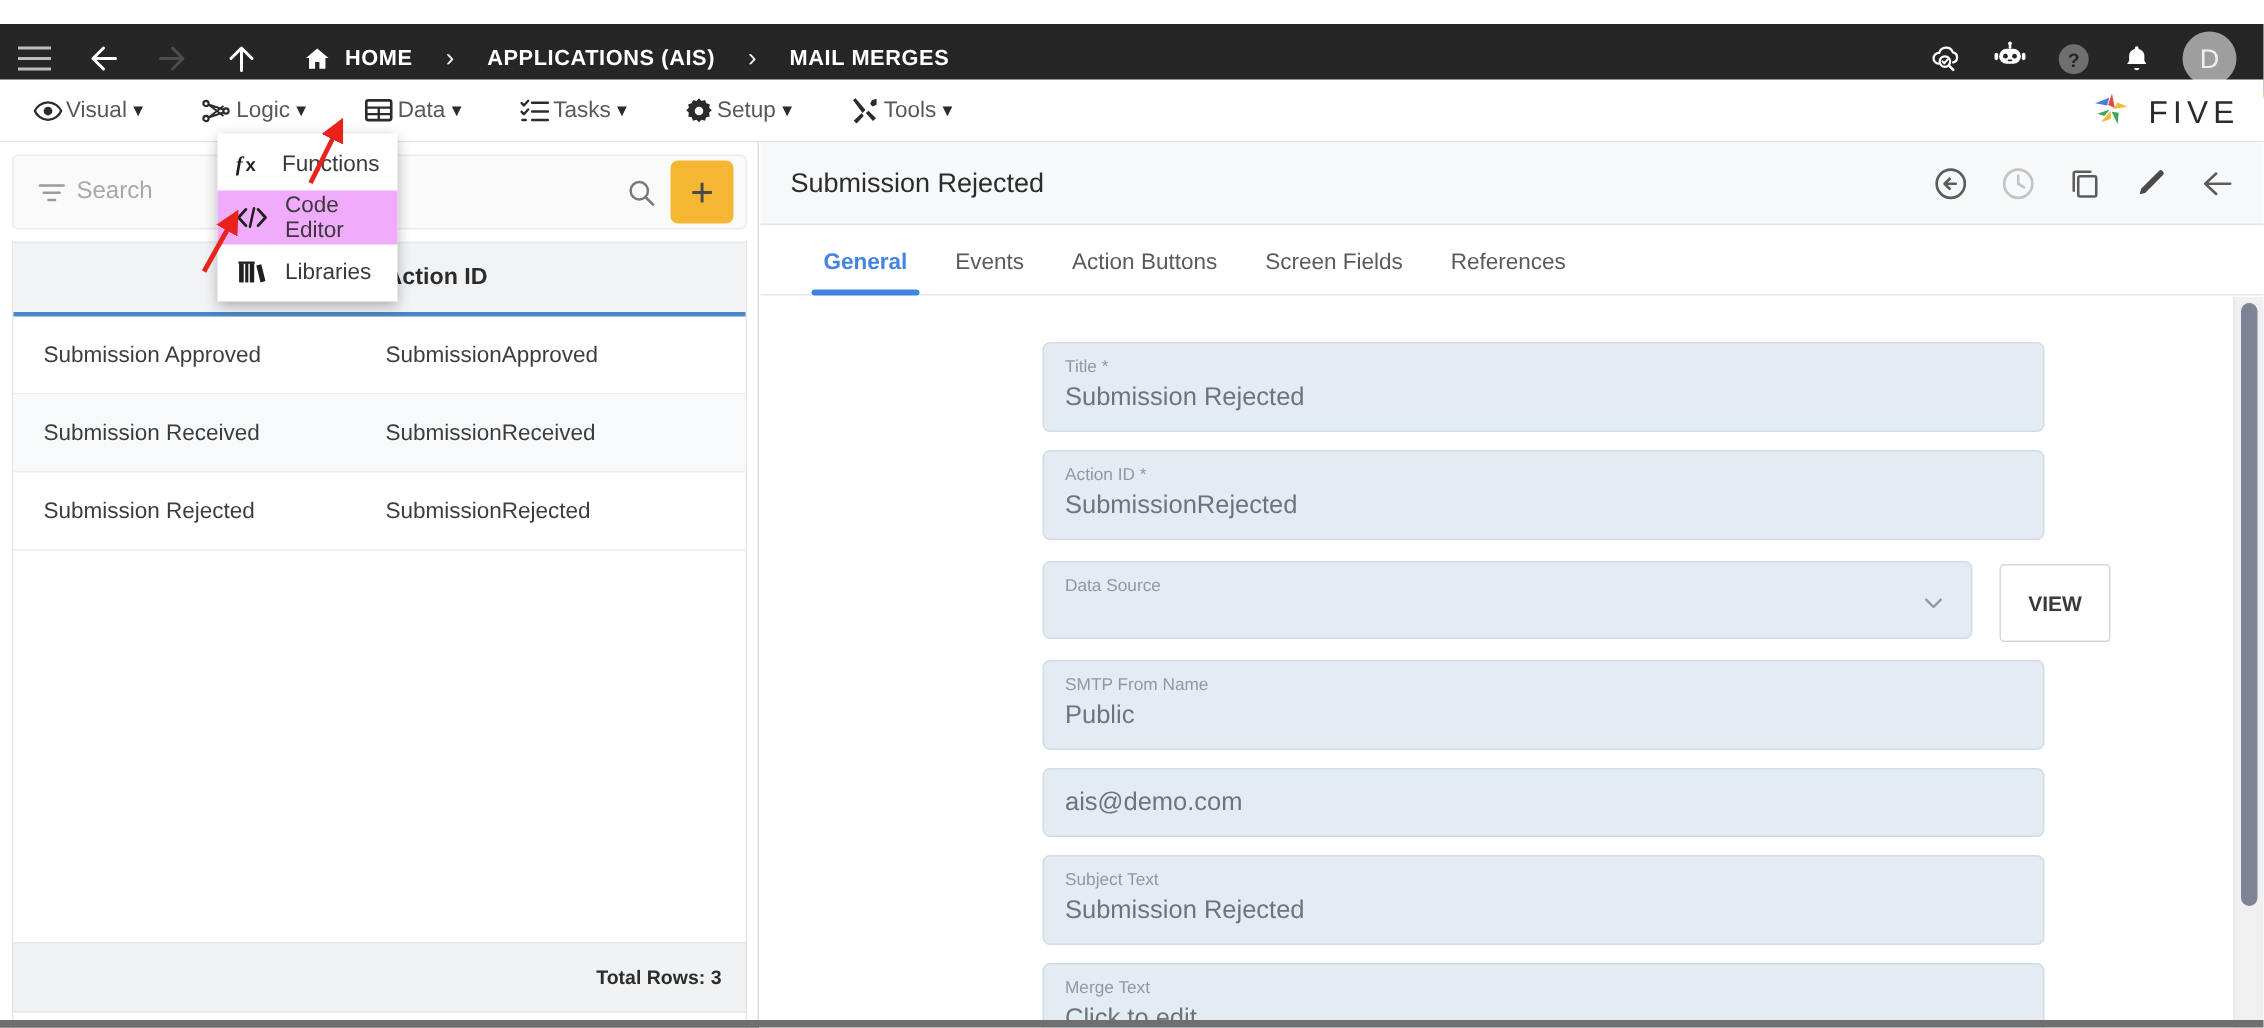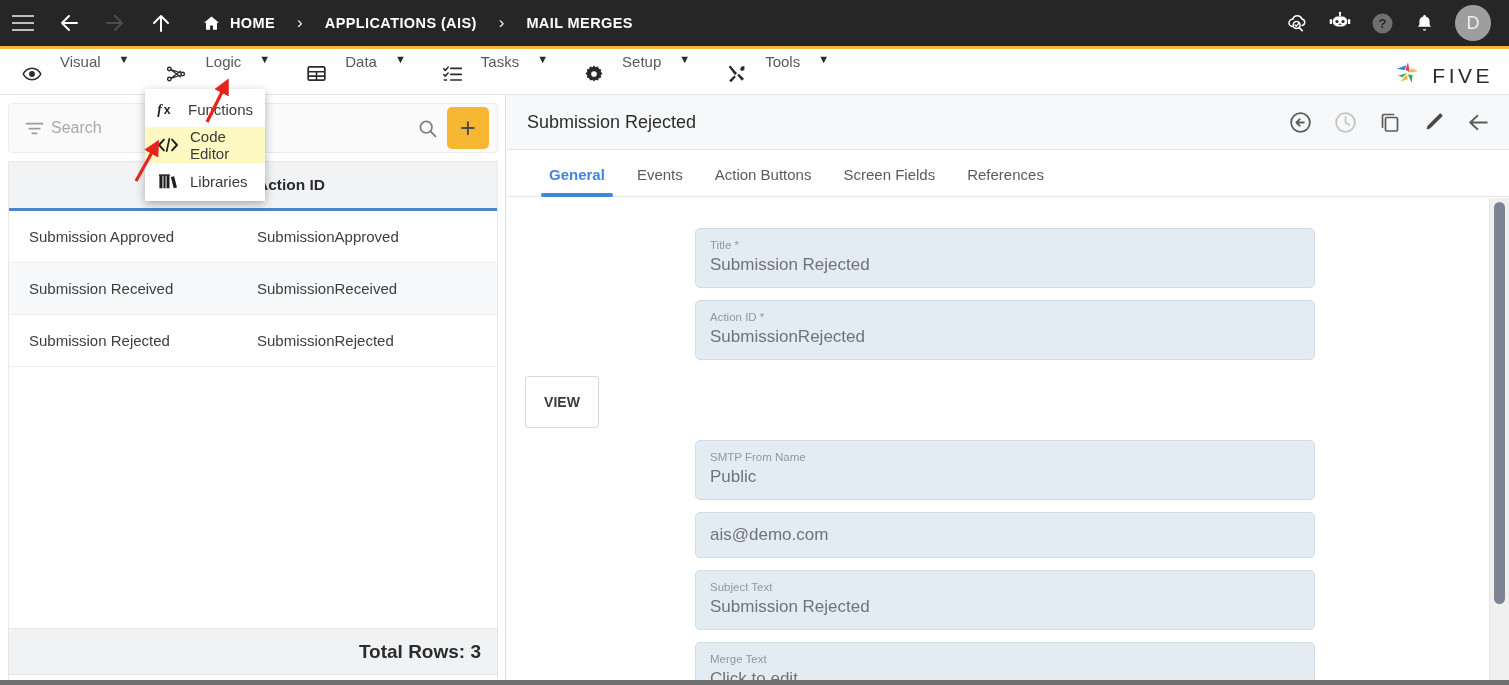--- a/index.html
+++ b/index.html
@@ -5,21 +5,21 @@
   * { box-sizing: border-box; margin: 0; padding: 0; }
   html, body {
     width: 1509px; height: 685px;
     font-family: "Liberation Sans", sans-serif;
     background: #ffffff;
     overflow: hidden;
   }
 
   
   .topbar {
-    position: absolute; left: 0; top: 0; width: 1509px; height: 49px;
+    position: absolute; left: 0; top: 16px; width: 1509px; height: 49px;
     background: #262626;
     display: flex; align-items: center;
     border-bottom: 3px solid #f5b731;
   }
   .tb-icon {
     width: 46px; height: 53px; display: flex; align-items: center; justify-content: center;
     color: #ffffff;
   }
   .tb-icon.dim { color: #4d4d4d; }
   .hamburger { display:flex; flex-direction:column; gap:5px; }
@@ -41,21 +41,21 @@
     font-size: 18px; font-weight: 500; margin-left: 6px;
   }
 
   
   .menubar {
     position: absolute; left: 0; top: 53px; width: 1509px; height: 42px;
     background: #ffffff; display: flex; align-items: center;
     border-bottom: 1px solid #e4e4e4;
   }
   .menu-item {
-    display: flex; gap: 18px;
+    display: flex; align-items: center; gap: 2px;
     padding: 0 14px 0 14px; margin-left: 8px;
     font-size: 15px; color: #55595c; height: 42px; cursor: pointer;
   }
   .menu-item .caret { font-size: 11px; color: #2b2b2b; }
   .menu-icon { color: #2b2b2b; display: flex; align-items: center; }
 
   .brand {
     margin-left: auto; padding-right: 16px; display: flex; align-items: flex-end; gap: 9px;
   }
   .brand-text {
@@ -103,34 +103,34 @@
   }
   .grid-row.alt { background: #f8f9fa; }
   .td-title { width: 246px; padding-left: 20px; }
   .td-action { padding-left: 2px; }
   .grid-blank { flex: 1; }
 
   .totalrow {
     position: absolute; left: 8px; bottom: 10px; width: 490px; height: 47px;
     background: #f0f2f4; border: 1px solid #e3e5e7;
     display: flex; align-items: center; justify-content: flex-end;
-    padding-right: 16px; font-size: 19px; font-weight: bold; color: #2c2c2c;
+    padding-right: 16px; font-size: 13px; font-weight: bold; color: #2c2c2c;
   }
 
   
   .dropdown {
     position: absolute; left: 145px; top: 89px; width: 120px;
     background: #ffffff; box-shadow: 0 3px 9px rgba(0,0,0,.30);
     z-index: 40; padding: 2px 0;
   }
   .dd-item {
     height: 36px; display: flex; align-items: center; gap: 11px;
     padding: 0 12px; font-size: 15px; color: #3a3a3a; cursor: pointer;
   }
-  .dd-item.hovered { background: #fef9c3; }
+  .dd-item.hovered { background: #f0abfc; }
   .dd-ico { width: 22px; display:flex; align-items:center; justify-content:center; color:#1f1f1f; }
 
   
   .rightpanel {
     position: absolute; left: 507px; top: 95px; width: 1002px; height: 590px;
     background: #ffffff;
   }
   .rp-head {
     height: 55px; background: #f7f8f9; border-bottom: 1px solid #e6e6e6;
     display: flex; align-items: center; padding: 0 18px 0 20px;
@@ -153,21 +153,21 @@
     content: ""; position: absolute; left: 8px; right: 8px; bottom: -1px;
     height: 4px; background: #4285e0; border-radius: 2px;
   }
 
   .formarea {
     position: absolute; left: 0; top: 103px; right: 20px; bottom: 0;
     background: #ffffff; overflow: hidden;
   }
   .field-row { display: flex; align-items: flex-start; margin: 0 0 12px 0; }
   .field {
-    width: 620px; margin-left: 188px;
+    width: 668px; margin-left: 188px;
     background: #e3ebf3; border: 1px solid #d2dce8; border-radius: 5px;
     padding: 9px 14px 10px 14px;
   }
   .field-label { font-size: 11.5px; color: #9099a3; line-height: 14px; }
   .field-value { font-size: 17px; color: #6f7478; line-height: 24px; padding-top: 1px; }
   .field-value.empty { min-height: 24px; }
   .select-wrap { display: flex; align-items: center; }
   .select-field {
     width: 620px; margin-left: 188px; height: 52px;
     background: #e3ebf3; border: 1px solid #d2dce8; border-radius: 5px;
@@ -504,20 +504,29 @@
     </div>
 
     <div class="field-row">
       <div class="field">
         <div class="field-label">Action ID *</div>
         <div class="field-value">SubmissionRejected</div>
       </div>
     </div>
 
     <div class="field-row select-wrap">
+      <div class="select-field">
+        <div class="field-label">Data Source</div>
+        <div class="field-value empty"></div>
+        <span class="chev">
+          <svg width="18" height="18" viewBox="0 0 24 24">
+            <path d="M5.5 9l6.5 6.5L18.5 9" stroke="#8d959e" stroke-width="1.9" fill="none" stroke-linecap="round" stroke-linejoin="round"></path>
+          </svg>
+        </span>
+      </div>
       <div class="view-btn">VIEW</div>
     </div>
 
     <div class="field-row">
       <div class="field">
         <div class="field-label">SMTP From Name</div>
         <div class="field-value">Public</div>
       </div>
     </div>
 

